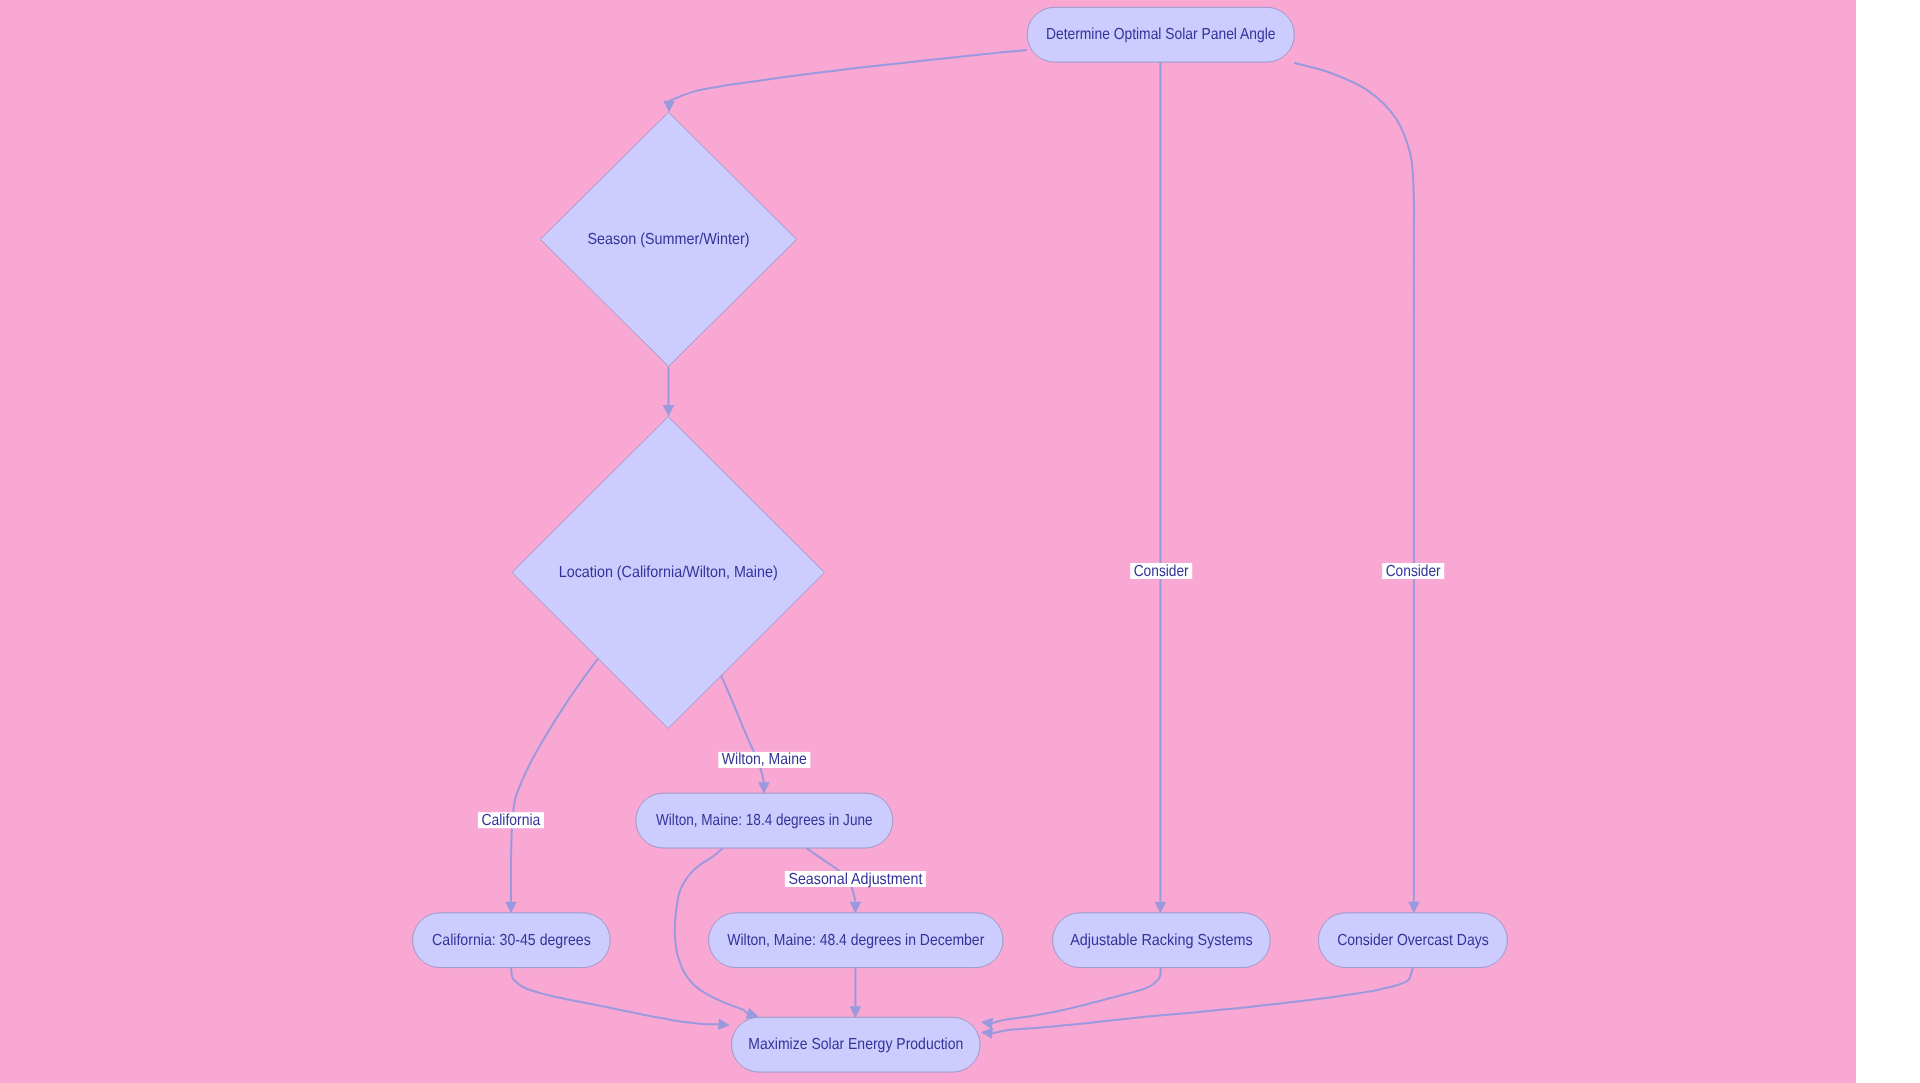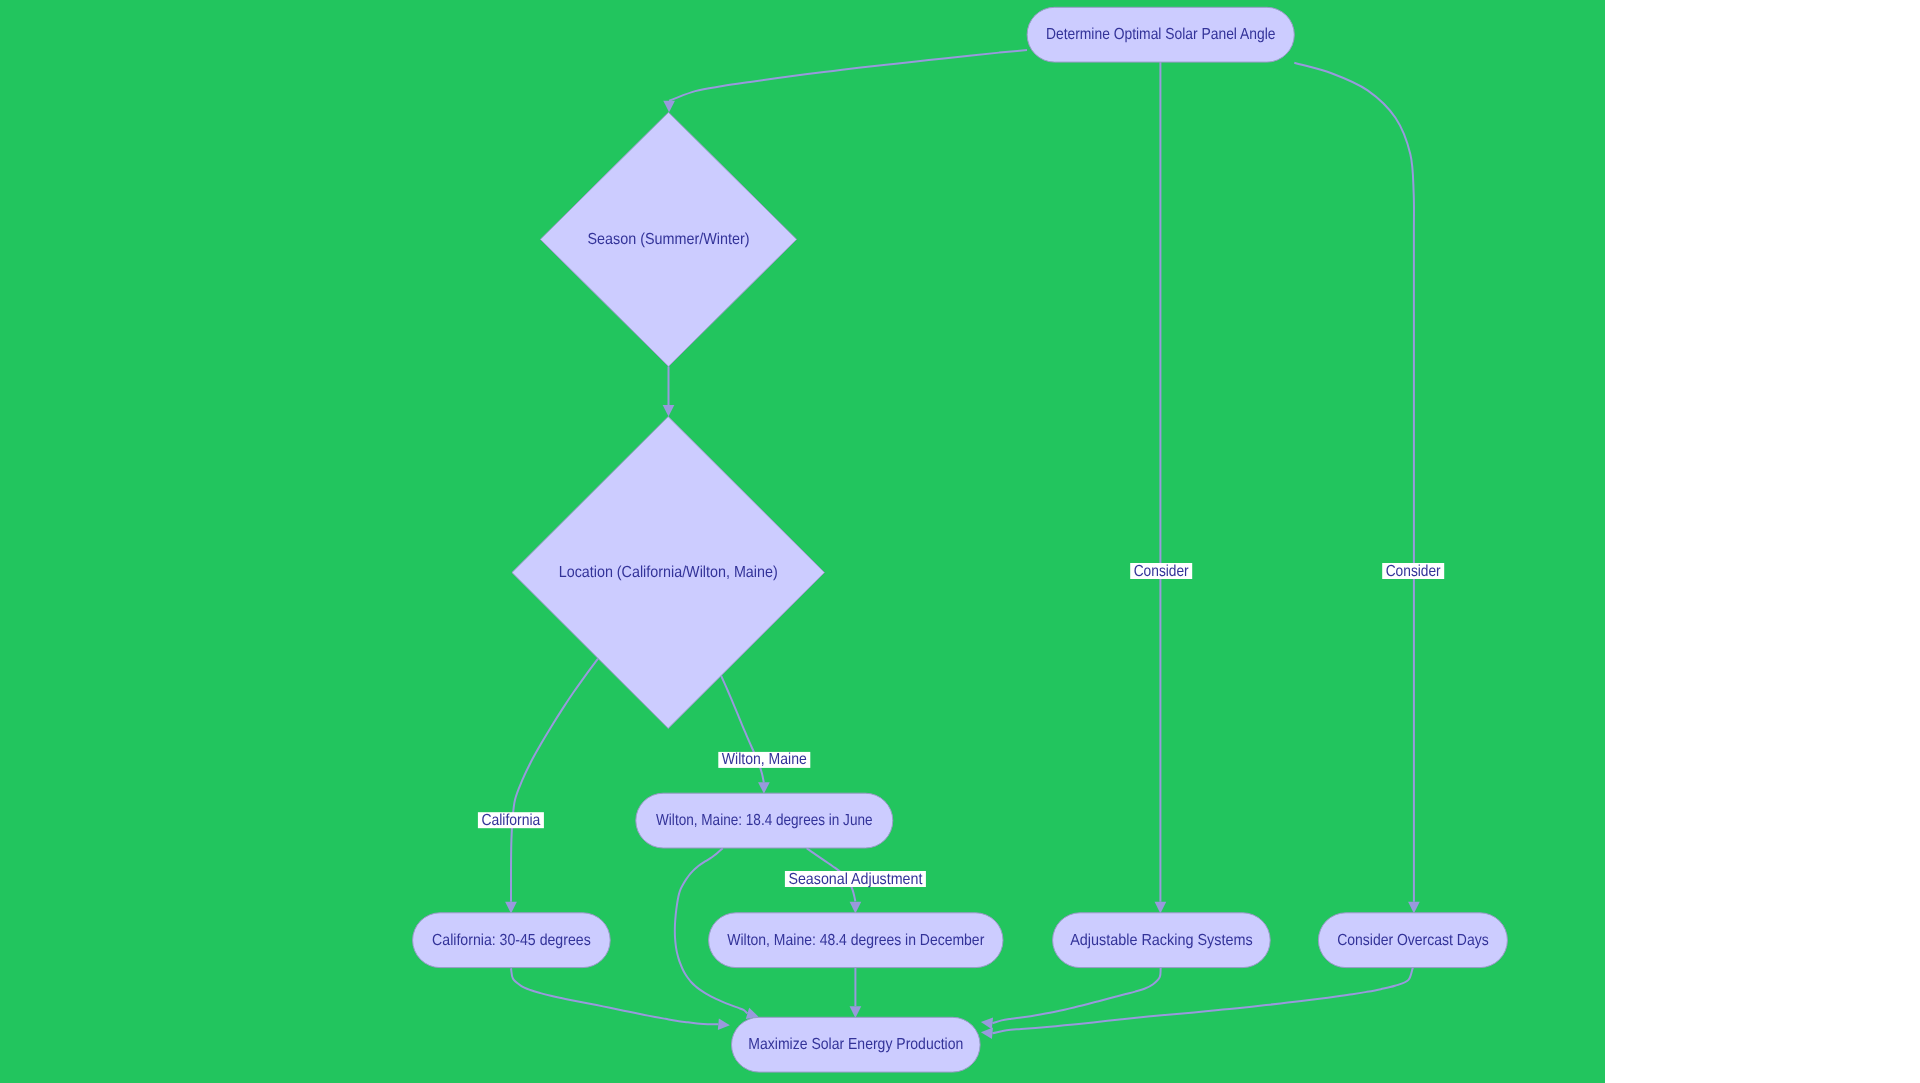--- a/index.html
+++ b/index.html
@@ -1,20 +1,20 @@
 <!DOCTYPE html>
 <html><head>
 <meta charset="utf-8">
 <title>Determine Optimal Solar Panel Angle – Flowchart</title>
 <style>
   html, body { margin:0; padding:0; background:#ffffff; }
   * { -webkit-font-smoothing:antialiased; text-rendering:geometricPrecision; }
   body { width:1920px; height:1083px; overflow:hidden;
          font-family:"Liberation Sans", sans-serif; }
-  #diagram { position:relative; width:1605px; height:1083px; background:#22c55e; }
+  #diagram { position:relative; width:1856px; height:1083px; background:#f9a8d4; }
   svg#flow { position:absolute; left:0; top:0; width:1920px; height:1083px; display:block; }
   .node-shape  { fill:#ccccff; stroke:#9a9ac8; stroke-width:1; }
   .edge-path   { fill:none; stroke:#9999dd; stroke-width:2; stroke-linecap:butt;
                  stroke-linejoin:round; }
   .arrow-head  { fill:#9999dd; stroke:none; }
   .node-label  { font-family:"Liberation Sans", sans-serif; font-size:16px;
                  fill:#333399; text-anchor:middle; dominant-baseline:central; }
   .edge-label  { font-family:"Liberation Sans", sans-serif; font-size:16px;
                  fill:#333399; text-anchor:middle; dominant-baseline:central; }
   .edge-label-bg { fill:#ffffff; }

